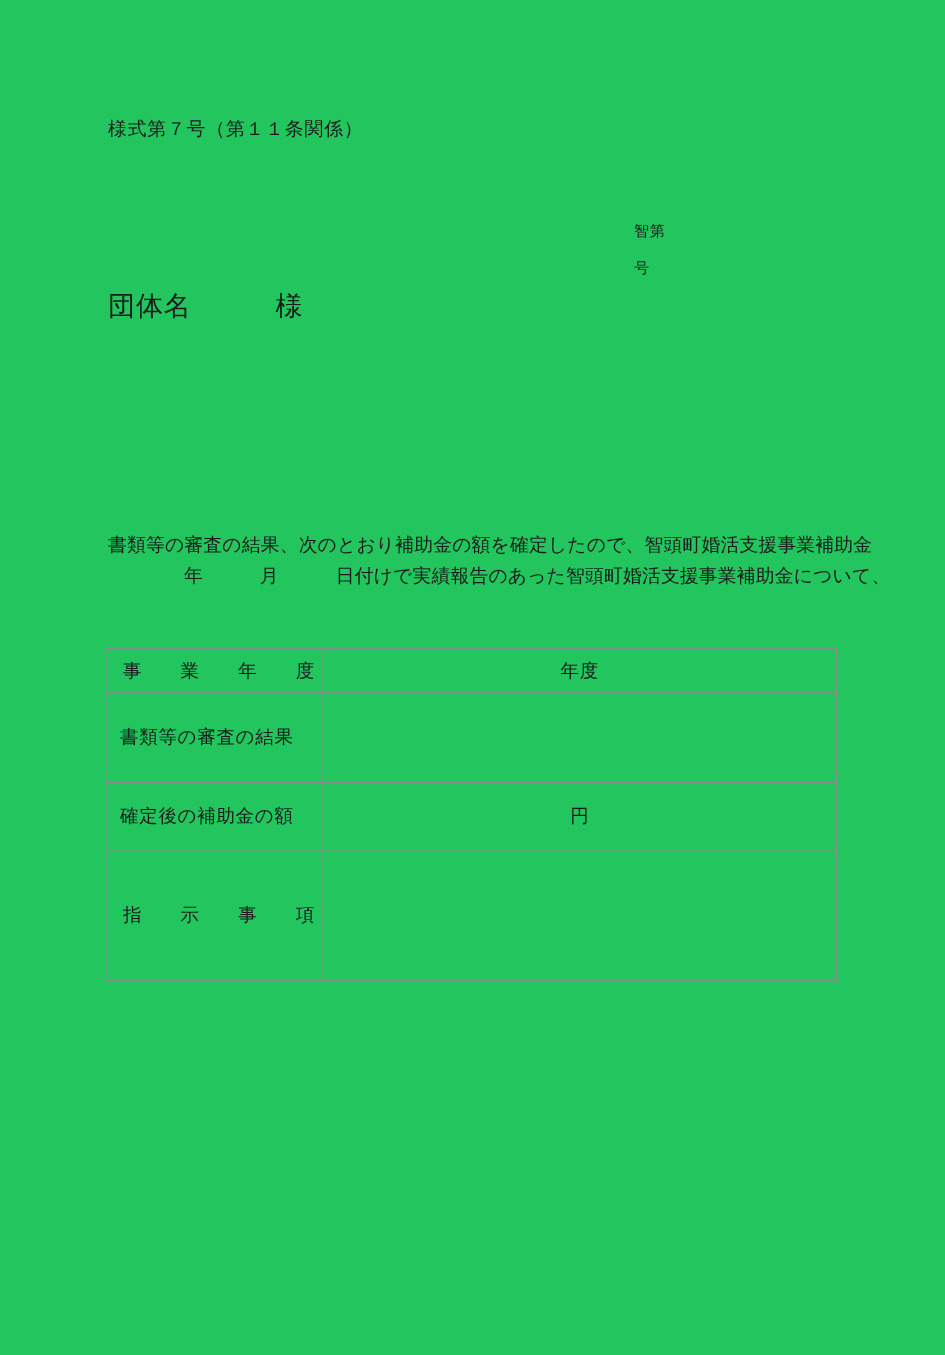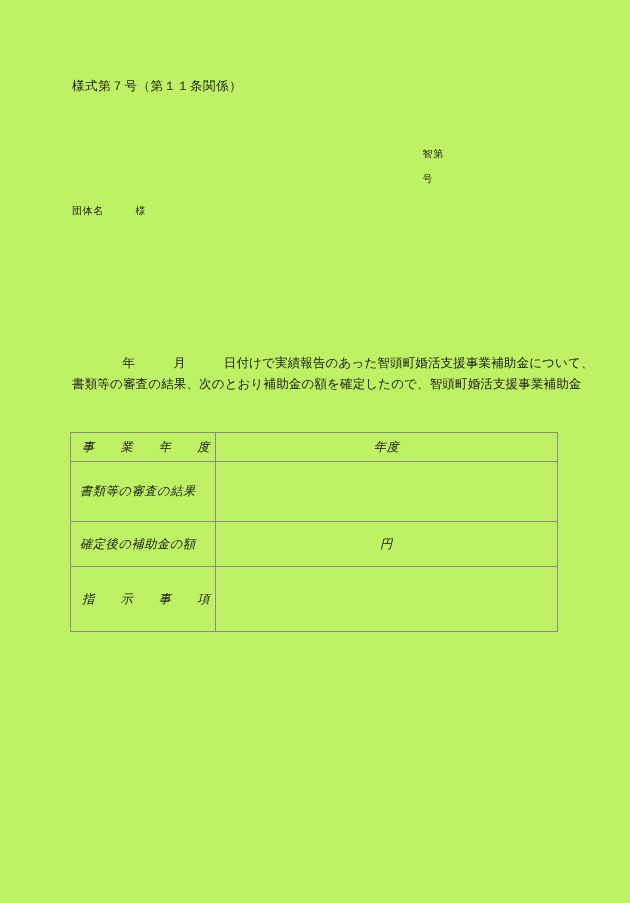--- a/index.html
+++ b/index.html
@@ -4,21 +4,21 @@
 <style>
   html, body {
     margin: 0;
     padding: 0;
     background: #ffffff;
   }
   .page {
     position: relative;
     width: 630px;
     height: 903px;
-    background: #bef264;
+    background: #22c55e;
     font-family: "Liberation Serif", "DejaVu Serif", serif;
     color: #1a1a1a;
     overflow: hidden;
   }
 
   
   .form-number {
     position: absolute;
     left: 72px;
     top: 78px;
@@ -45,22 +45,22 @@
     margin-bottom: 7px;
   }
   .doc-no-line.date {
     padding-left: 110px;
   }
 
   
   .addressee {
     position: absolute;
     left: 72px;
-    top: 204px;
-    font-size: 10px;
+    top: 192px;
+    font-size: 18px;
     letter-spacing: 0.6px;
     white-space: pre;
   }
 
   
   .issuer-row {
     position: absolute;
     left: 330px;
     top: 229px;
     width: 230px;
@@ -104,21 +104,20 @@
   }
 
   
   .form-table {
     position: absolute;
     left: 70px;
     top: 432px;
     width: 488px;
     border-collapse: collapse;
     table-layout: fixed;
-    font-style: italic;
   }
   .form-table td {
     border: 1px solid #8a8a8a;
     font-size: 12.3px;
     letter-spacing: 0.5px;
     vertical-align: middle;
     padding: 0 9px;
   }
   .form-table td.label {
     width: 122px;
@@ -126,21 +125,21 @@
   }
   .form-table td.label.spread {
     padding: 0 11px;
   }
   .form-table td.value {
     text-align: center;
   }
   .r-h1 { height: 29px; }
   .r-h2 { height: 60px; }
   .r-h3 { height: 45px; margin-left: 32px; }
-  .r-h4 { height: 65px; }
+  .r-h4 { height: 87px; }
   .r-h5 { height: 68px; }
 </style>
 </head>
 <body>
 
 <div class="page">
 
   <div class="form-number">様式第７号（第１１条関係）</div>
 
   <div class="doc-no-block">
@@ -149,22 +148,22 @@
       <span style="display:inline-block;width:86px"></span>
       <span>号</span>
     </span>
   </div>
 
   <div class="addressee">団体名　　　様</div>
 
 
 
   <div class="body-text">
+    <span class="body-line">書類等の審査の結果、次のとおり補助金の額を確定したので、智頭町婚活支援事業補助金</span>
     <span class="body-line">　　　　年　　　月　　　日付けで実績報告のあった智頭町婚活支援事業補助金について、</span>
-    <span class="body-line">書類等の審査の結果、次のとおり補助金の額を確定したので、智頭町婚活支援事業補助金</span>
   </div>
 
   <table class="form-table">
     <tbody>
       <tr class="r-h1">
         <td class="label spread">事　　業　　年　　度</td>
         <td class="value">年度</td>
       </tr>
       <tr class="r-h2">
         <td class="label">書類等の審査の結果</td>

